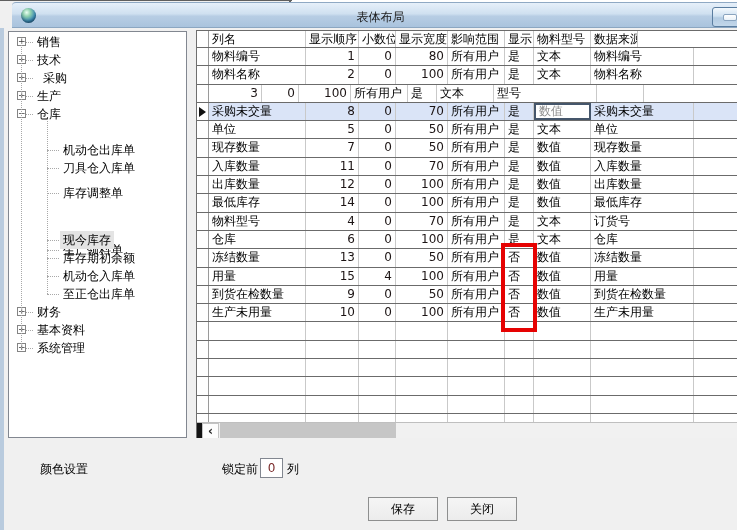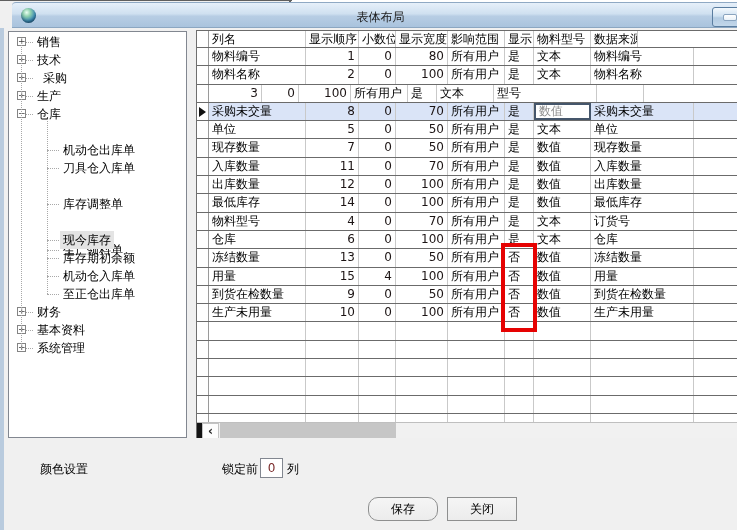--- a/index.html
+++ b/index.html
@@ -109,21 +109,21 @@
         <span class="tree-label" style="position: absolute; left: 25px; top: 0px;">仓库</span>
       </div>
       <div class="tree-item" style="top: 109px; left: 0px; right: 0px;">
         <div class="dotline-h" style="left: 38px; width: 12px; top: 9px;"></div>
         <span class="tree-label" style="position: absolute; left: 51px; top: 0px;">机动仓出库单</span>
       </div>
       <div class="tree-item" style="top: 127px; left: 0px; right: 0px;">
         <div class="dotline-h" style="left: 38px; width: 12px; top: 9px;"></div>
         <span class="tree-label" style="position: absolute; left: 51px; top: 0px;">刀具仓入库单</span>
       </div>
-      <div class="tree-item" style="top: 163px; left: 0px; right: 0px;">
+      <div class="tree-item" style="top: 152px; left: 0px; right: 0px;">
         <div class="dotline-h" style="left: 38px; width: 12px; top: 9px;"></div>
         <span class="tree-label" style="position: absolute; left: 51px; top: 0px;">库存调整单</span>
       </div>
       <div class="tree-item" style="top: 181px; left: 0px; right: 0px; margin-top: 28px;">
         <div class="dotline-h" style="left: 38px; width: 12px; top: 9px;"></div>
         <span class="tree-label" style="position: absolute; left: 51px; top: 0px;">生产领料单</span>
       </div>
       <div class="tree-item" style="top: 199px; left: 0px; right: 0px;">
         <div class="dotline-h" style="left: 38px; width: 12px; top: 9px;"></div>
         <span class="tree-label sel" style="position: absolute; left: 51px; top: 0px;">现今库存</span>
@@ -433,15 +433,15 @@
     </div>
   </div>
 
   <div class="red-box"></div>
 
   <div class="footer-label" style="left:40px;top:461px;">颜色设置</div>
   <div class="footer-label" style="left:222px;top:461px;">锁定前</div>
   <input class="lock-input" value="0" style="">
   <div class="footer-label" style="left:287px;top:461px;">列</div>
 
-  <div class="btn" style="left:368px;top:497px;border-radius:10px;">保存</div>
+  <div class="btn" style="left:368px;top:497px;">保存</div>
   <div class="btn" style="left:447px;top:497px;">关闭</div>
 </div>
 
 </body></html>

